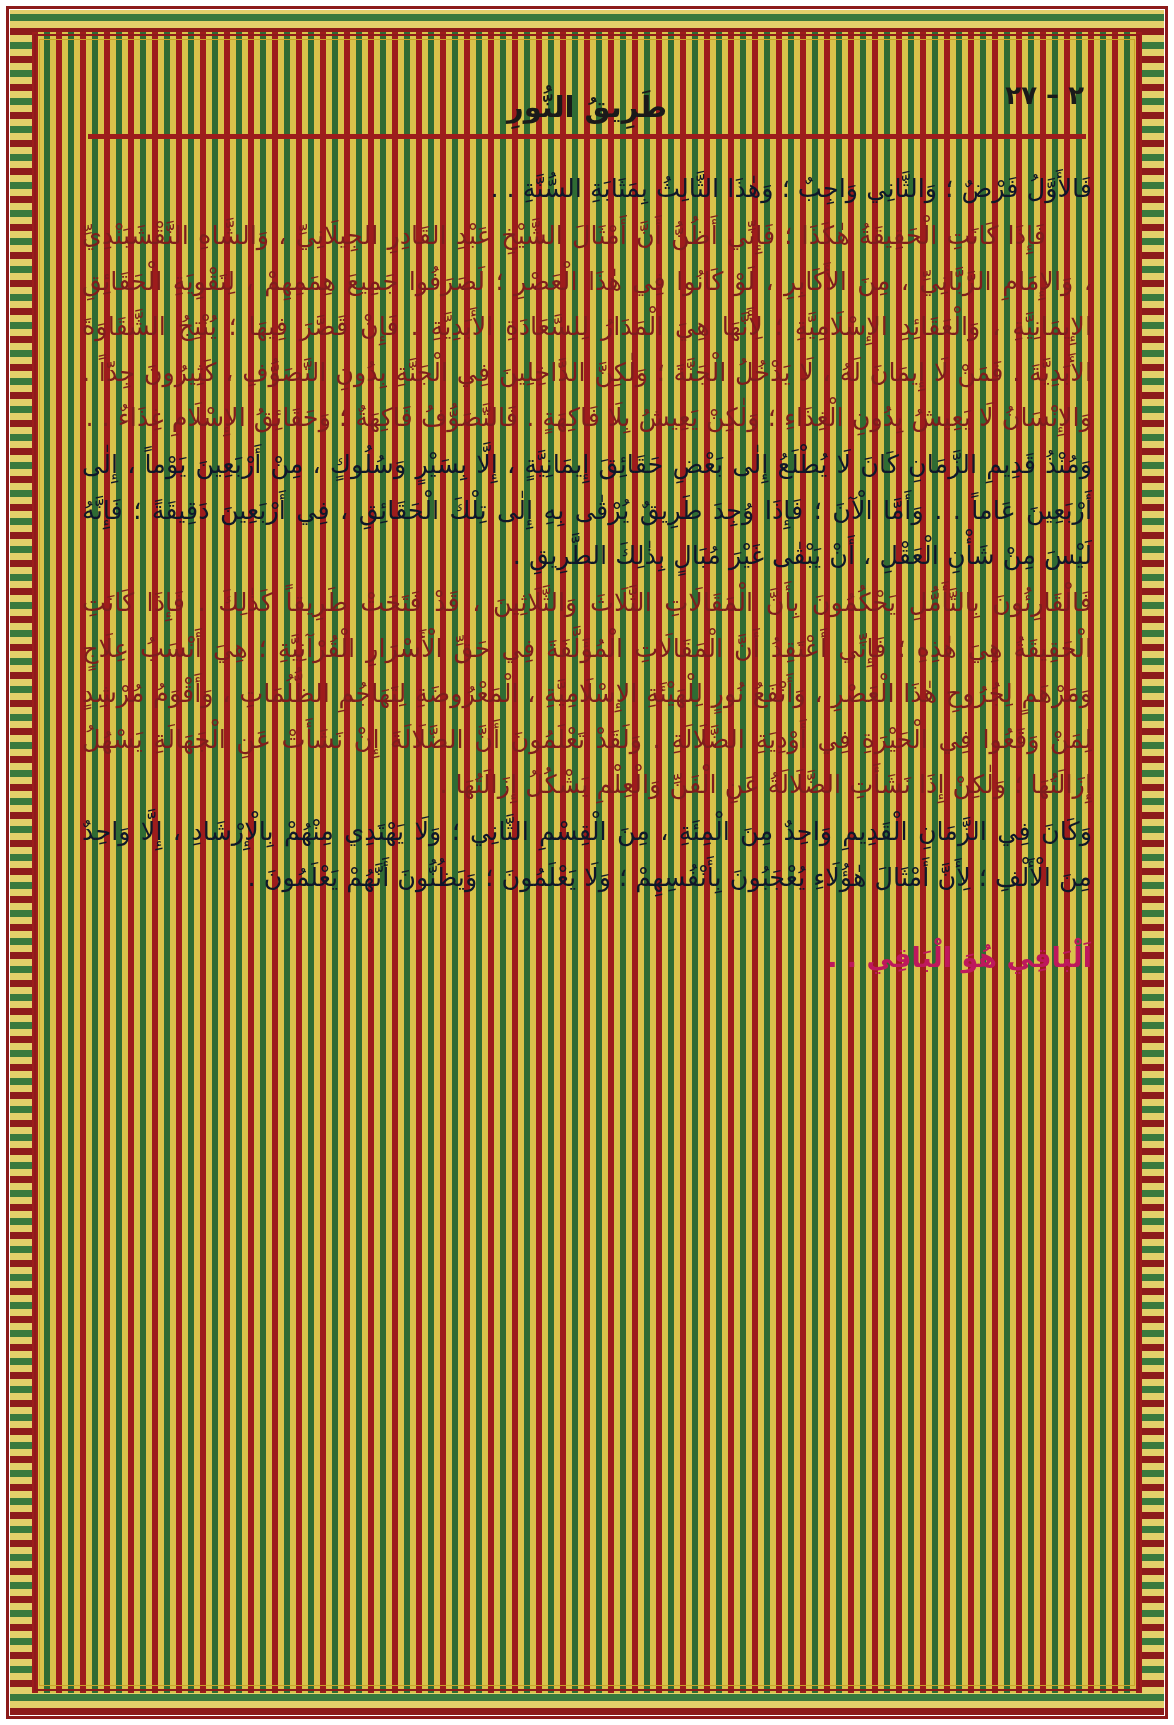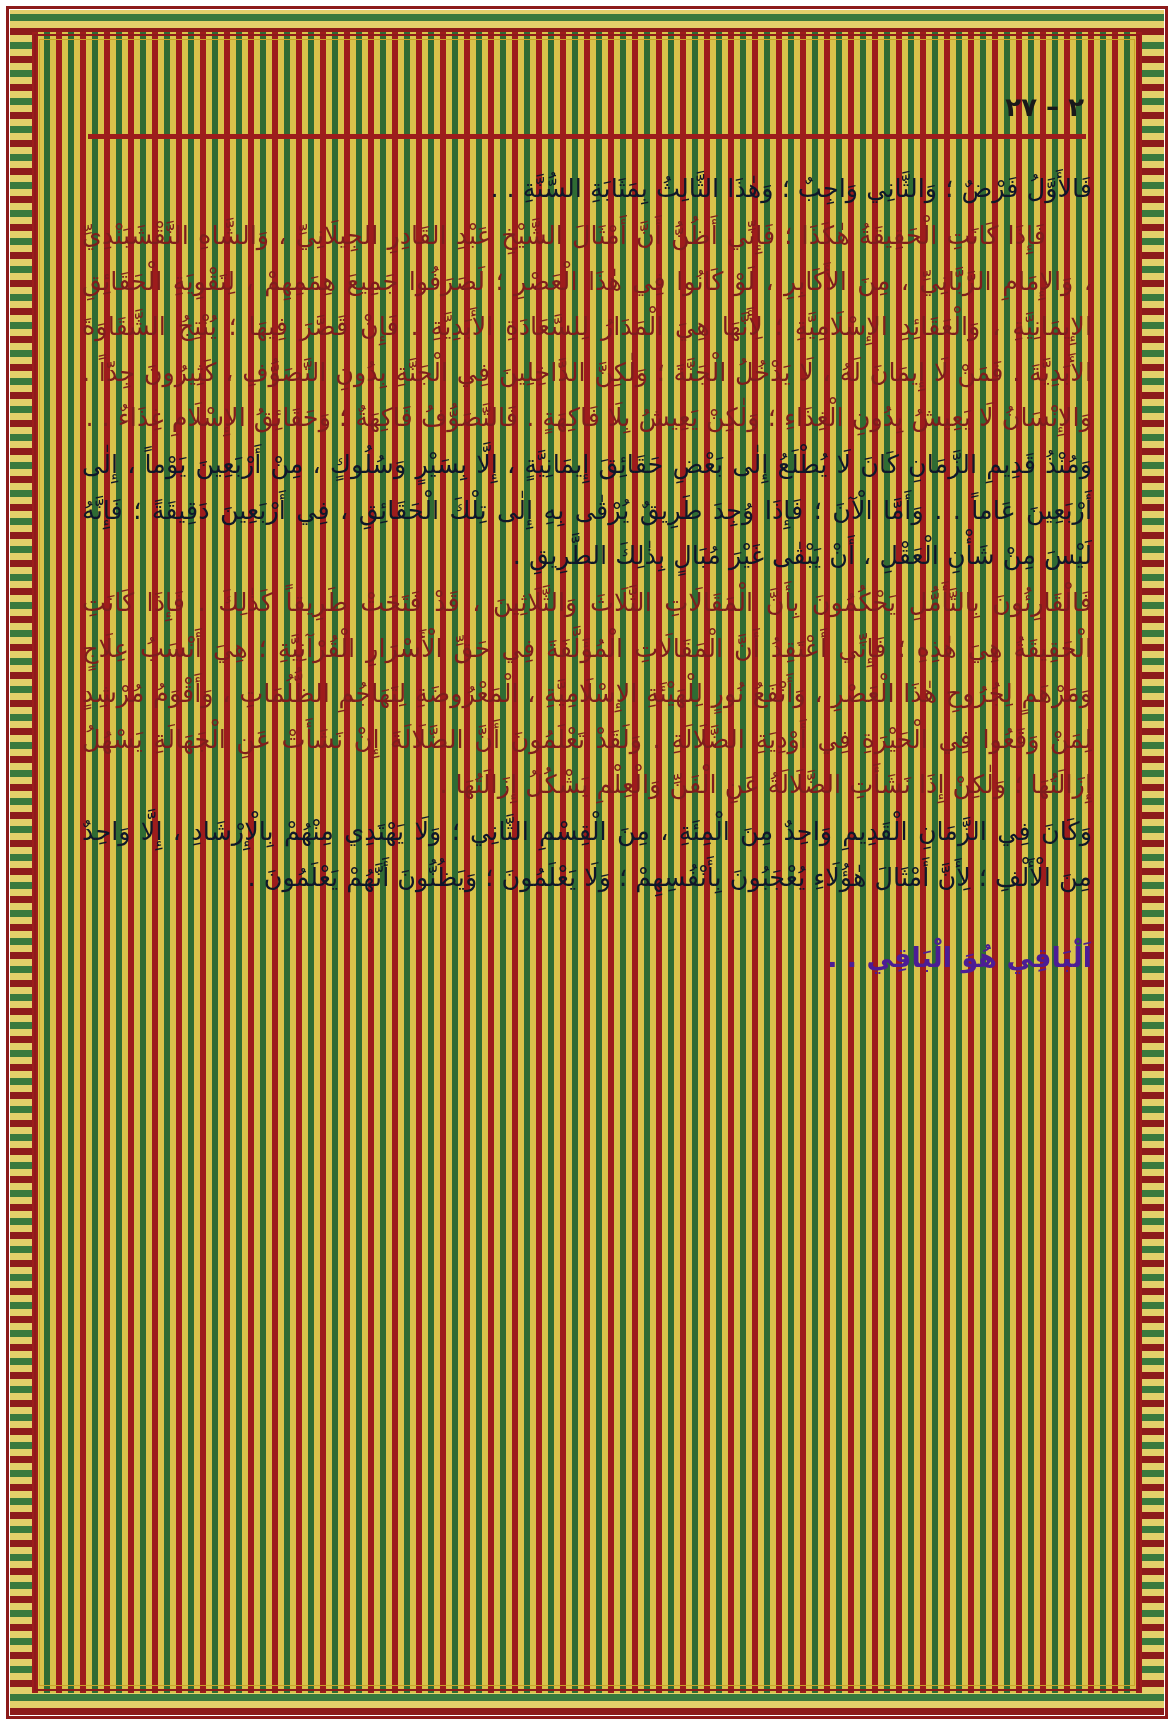--- a/index.html
+++ b/index.html
@@ -97,21 +97,21 @@
   }
 
   
   .header {
     position: relative;
     height: 64px;
   }
   .page-number {
     position: absolute;
     right: 8px;
-    top: 16px;
+    top: 4px;
     font-size: 26px;
     font-weight: bold;
     color: #1a1a1a;
     letter-spacing: 1px;
   }
   .book-title {
     position: absolute;
     left: 0;
     right: 0;
     top: 14px;
@@ -145,21 +145,21 @@
   }
   .para.indent {
     text-indent: 46px;
   }
   .black { color: #0f172a; }
   .red   { color: #7f1d1d; }
   .closing {
     margin-top: 34px;
     font-size: 27px;
     font-weight: bold;
-    color: #4c1d95;
+    color: #be185d;
     text-align: center;
   }
   .signature {
     margin-top: 30px;
     font-size: 26px;
     font-weight: bold;
     color: #b3151b;
     text-align: center;
     padding-right: 120px;
   }
@@ -175,20 +175,21 @@
 
   <div class="frame-outer"></div>
   <div class="frame-band"></div>
   <div class="frame-inner-line"></div>
   <div class="frame-inner-line2"></div>
 
   <div class="content">
 
     <div class="header">
       <div class="page-number">٢ – ٢٧</div>
+      <div class="book-title">طَرِيقُ النُّورِ</div>
       <div class="header-rule"></div>
     </div>
 
     <div class="body-text">
 
       <p class="para black">فَالأَوَّلُ فَرْضٌ ؛ وَالثَّانِي وَاجِبٌ ؛ وَهٰذَا الثَّالِثُ بِمَثَابَةِ السُّنَّةِ . .</p>
 
       <p class="para red indent">فَإِذَا كَانَتِ الْحَقِيقَةُ هٰكَذَا ؛ فَإِنِّي أَظُنُّ أَنَّ أَمْثَالَ الشَّيْخِ عَبْدِ القَادِرِ الجِيلَانِيِّ ، وَالشَّاهِ النَّقْشَبَنْدِيِّ ، وَالإِمَامِ الرَّبَّانِيِّ ، مِنَ الأَكَابِرِ ، لَوْ كَانُوا فِي هٰذَا الْعَصْرِ ؛ لَصَرَفُوا جَمِيعَ هِمَمِهِمْ ، لِتَقْوِيَةِ الْحَقَائِقِ الإِيمَانِيَّةِ ، وَالْعَقَائِدِ الإِسْلَامِيَّةِ ؛ لِأَنَّهَا هِيَ الْمَدَارُ لِلسَّعَادَةِ الأَبَدِيَّةِ . فَإِنْ قَصَّرَ فِيهَا ؛ يُنْتِجُ الشَّقَاوَةَ الأَبَدِيَّةَ . فَمَنْ لَا إِيمَانَ لَهُ ، لَا يَدْخُلُ الْجَنَّةَ ؛ وَلٰكِنَّ الدَّاخِلِينَ فِي الْجَنَّةِ بِدُونِ التَّصَوُّفِ ، كَثِيرُونَ جِدّاً . وَالإِنْسَانُ لَا يَعِيشُ بِدُونِ الْغِذَاءِ ؛ وَلٰكِنْ يَعِيشُ بِلَا فَاكِهَةٍ . فَالتَّصَوُّفُ فَاكِهَةٌ ؛ وَحَقَائِقُ الإِسْلَامِ غِذَاءٌ . .</p>
 
       <p class="para black">وَمُنْذُ قَدِيمِ الزَّمَانِ كَانَ لَا يُطْلَعُ إِلٰى بَعْضِ حَقَائِقَ إِيمَانِيَّةٍ ، إِلَّا بِسَيْرٍ وَسُلُوكٍ ، مِنْ أَرْبَعِينَ يَوْماً ، إِلٰى أَرْبَعِينَ عَاماً . . وَأَمَّا الْآنَ ؛ فَإِذَا وُجِدَ طَرِيقٌ يُرْقٰى بِهِ إِلٰى تِلْكَ الْحَقَائِقِ ، فِي أَرْبَعِينَ دَقِيقَةً ؛ فَإِنَّهُ لَيْسَ مِنْ شَأْنِ الْعَقْلِ ، أَنْ يَبْقٰى غَيْرَ مُبَالٍ بِذٰلِكَ الطَّرِيقِ .</p>

